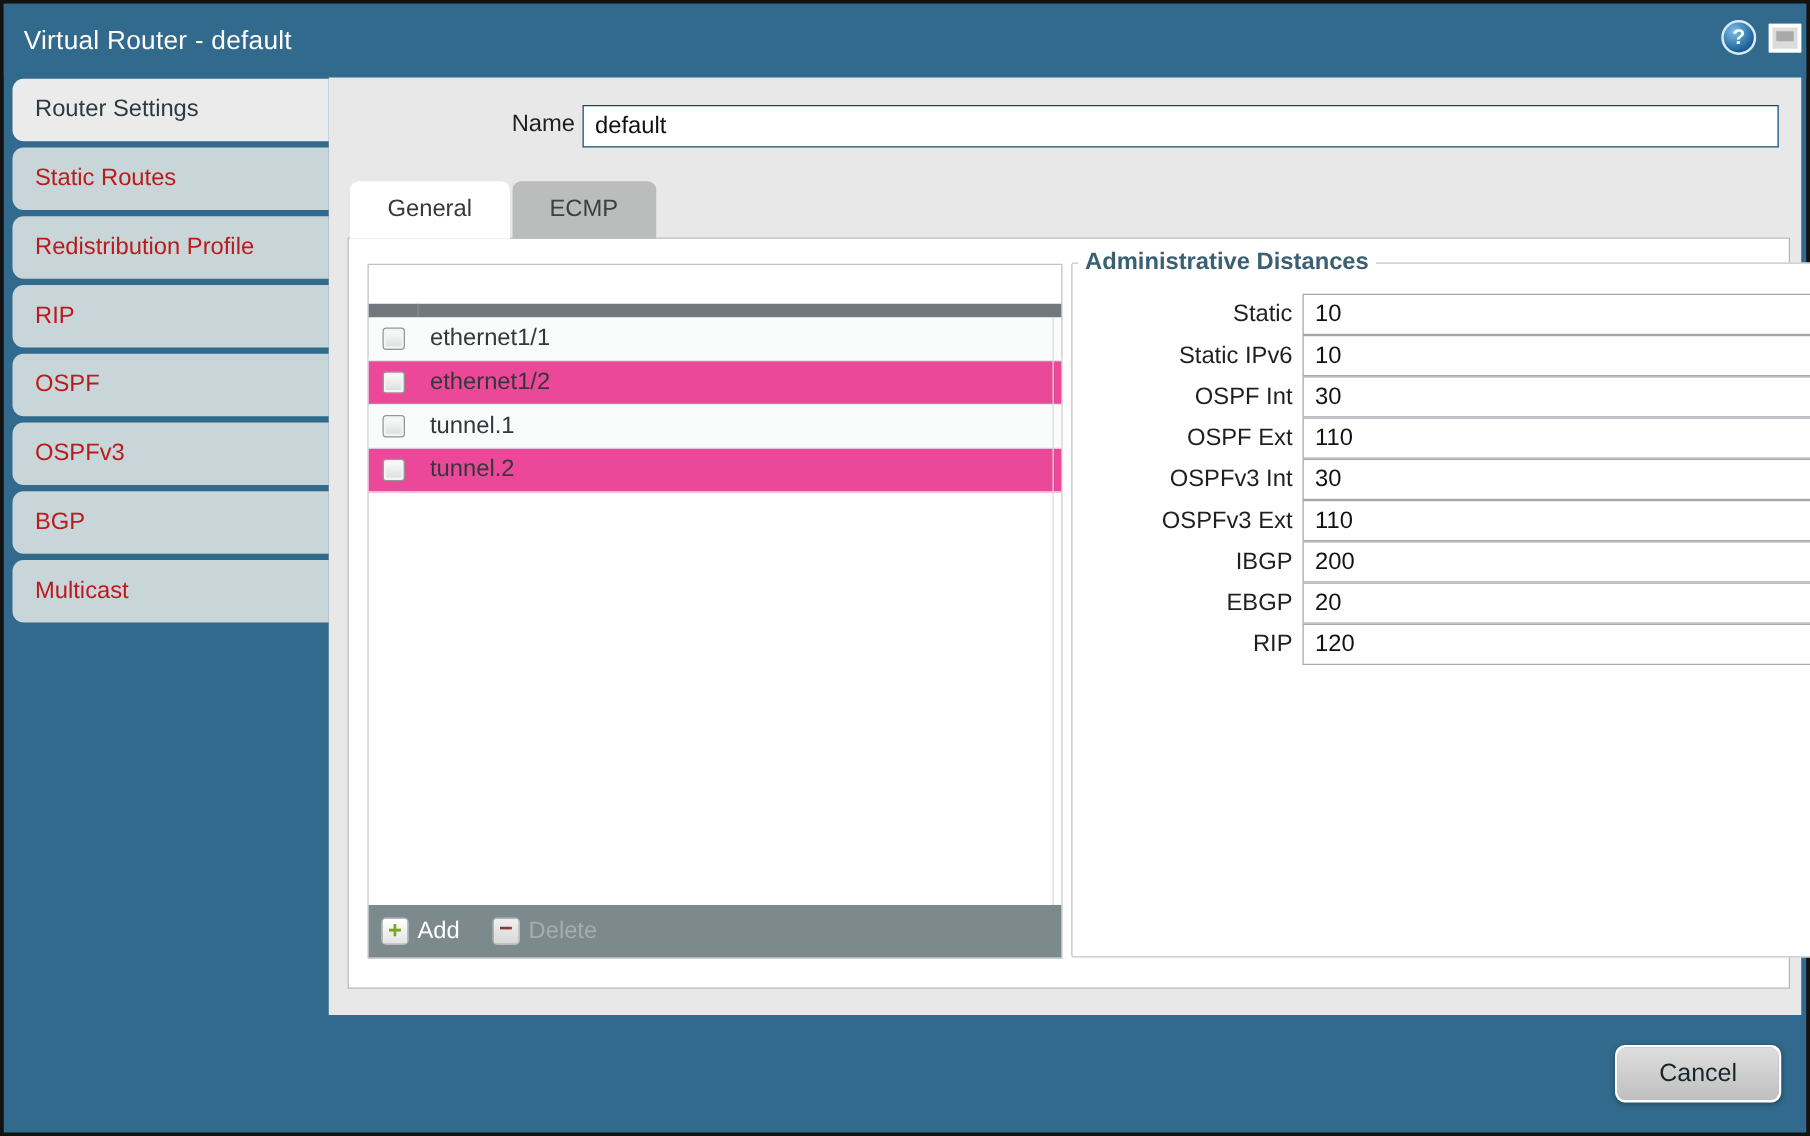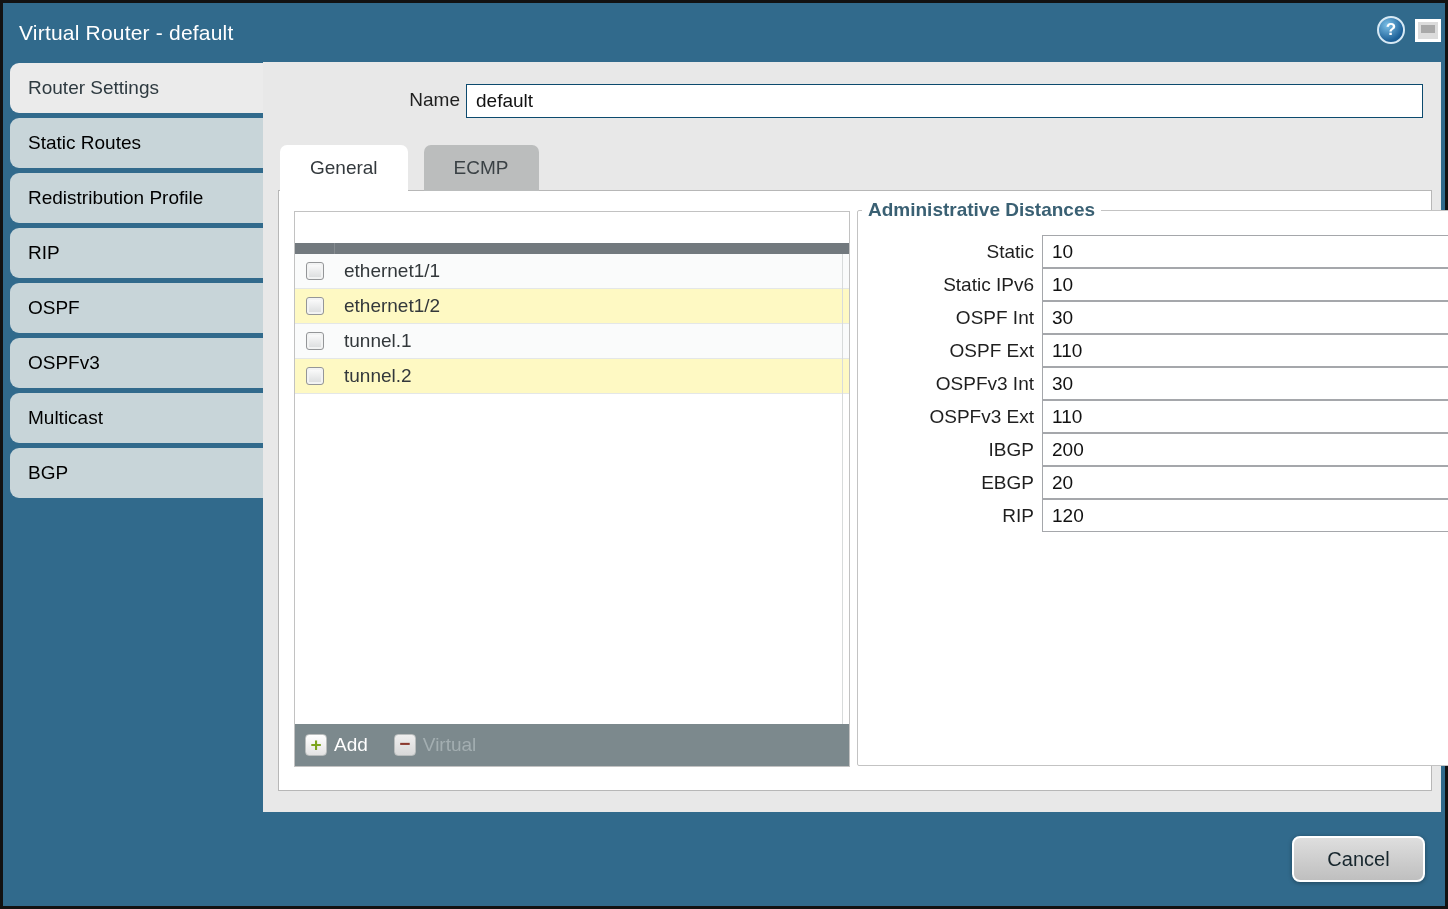--- a/index.html
+++ b/index.html
@@ -20,35 +20,35 @@
              background:radial-gradient(circle at 35% 30%, #7cc0e8, #1c5f96 70%);
              border:2px solid #d7e9f4; color:#fff; font-weight:bold; font-size:17px;
              text-align:center; line-height:24px; cursor:pointer; }
   .restore-ic { position:absolute; left:1412px; top:16px; width:26px; height:23px;
                 background:#dcdcdc; border:3px solid #ffffff; cursor:pointer; }
   .restore-ic .inner { margin:3px auto 0; width:14px; height:8px; background:#a9a9a9; }
 
   
   .sidenav { position:absolute; left:10px; top:63px; width:253px; }
   .side-item { width:253px; height:50px; margin-bottom:5px; background:#C8D5D9;
-               border-radius:9px 0 0 9px; color:#000000; font-size:19px;
+               border-radius:9px 0 0 9px; color:#b91c1c; font-size:19px;
                line-height:50px; padding-left:18px; cursor:pointer;
                white-space:nowrap; overflow:hidden; }
   .side-item.active { background:#EBEBEB; color:#2e3a40; }
 
   
   .content { position:absolute; left:263px; top:62px; width:1178px; height:750px; background:#E8E8E8; }
 
   .name-label { position:absolute; left:60px; top:27px; width:137px; text-align:right;
                 font-size:19px; color:#1f1f1f; }
   .name-input { position:absolute; left:203px; top:22px; width:957px; height:34px;
                 border:1px solid #0c4a6e; background:#fff; font-size:19px; padding:0 9px;
                 font-family:"Liberation Sans", sans-serif; color:#111; }
 
-  .ctabs { position:absolute; left:17px; top:83px; height:46px; z-index:3; display:flex; gap:16px; }
+  .ctabs { position:absolute; left:17px; top:83px; height:46px; z-index:3; display:flex; gap:2px; }
   .ctab { height:46px; padding:0 30px; background:#bbbdbd; border-radius:7px 7px 0 0;
           font-size:19px; color:#3a4145; line-height:46px; cursor:pointer; }
   .ctab.active { background:#ffffff; color:#33393d; }
 
   .panel { position:absolute; left:15px; top:128px; width:1154px; height:601px;
            background:#ffffff; border:1px solid #b7b7b7; z-index:2; }
 
   
   .iftable { position:absolute; left:15px; top:20px; width:556px; height:556px;
              border:1px solid #c2c2c2; background:#fff; }
@@ -56,21 +56,21 @@
            display:flex; align-items:center; cursor:pointer;margin-top:31px; }
   .thead .cbx-col { width:40px; display:flex; justify-content:center;
                     border-right:1px solid #868c90; align-self:stretch; align-items:center; }
   .thead .hlabel { color:#ffffff; font-size:19px; margin-left:9px; }
   .sort-up { display:inline-block; width:0; height:0; margin-left:9px;
              border-left:8px solid transparent; border-right:8px solid transparent;
              border-bottom:10px solid #4e5a5e; }
   .tbody { position:absolute; left:0; top:42px; right:0; bottom:42px; background:#fff; }
   .trow { height:35px; display:flex; align-items:center; background:#fafbfb;
           border-bottom:1px solid #e4e7e7; cursor:pointer; }
-  .trow.alt { background:#fef9c3; }
+  .trow.alt { background:#ec4899; }
   .trow .cbx-col { width:40px; display:flex; justify-content:center; }
   .trow .rlabel { font-size:19px; color:#33383b; margin-left:9px; }
   .gutter { position:absolute; right:6px; top:42px; bottom:42px; width:1px; background:#d8dbdb; }
   .cbx { width:18px; height:18px; border:1px solid #949698; border-radius:3px;
          background:linear-gradient(#fefefe,#d9dbdc); box-shadow:inset 0 0 0 2px #f2f3f3;
          cursor:pointer; }
   .tfoot { position:absolute; left:0; bottom:0; right:0; height:42px; background:#7C898D;
            display:flex; align-items:center; padding-left:10px; }
   .foot-btn { display:flex; align-items:center; gap:7px; margin-right:26px; cursor:pointer; }
   .foot-btn.disabled { cursor:default; }
@@ -122,23 +122,23 @@
       <div class="side-item alt">Static Routes</div>
 
       <div class="side-item">Redistribution Profile</div>
 
       <div class="side-item alt">RIP</div>
 
       <div class="side-item">OSPF</div>
 
       <div class="side-item alt">OSPFv3</div>
 
+      <div class="side-item">BGP</div>
+
       <div class="side-item alt">Multicast</div>
-
-      <div class="side-item">BGP</div>
     </div>
 
   <div class="content">
 
     <div class="name-label">Name</div>
     <input class="name-input" type="text" value="default" style="">
 
     <div class="ctabs">
 
         <div class="ctab active">General</div>
@@ -187,21 +187,21 @@
             </div>
           </div>
         <div class="gutter"></div>
         <div class="tfoot">
           <div class="foot-btn">
             <span class="icbox plus">+</span>
             <span class="foot-label">Add</span>
           </div>
           <div class="foot-btn disabled">
             <span class="icbox minusbox minus">−</span>
-            <span class="foot-label disabled">Virtual</span>
+            <span class="foot-label disabled">Delete</span>
           </div>
         </div>
       </div>
 
       <fieldset class="adset">
         <legend>Administrative Distances</legend>
         <div class="fields">
 
             <div class="field-row">
               <span class="flabel">Static</span>

